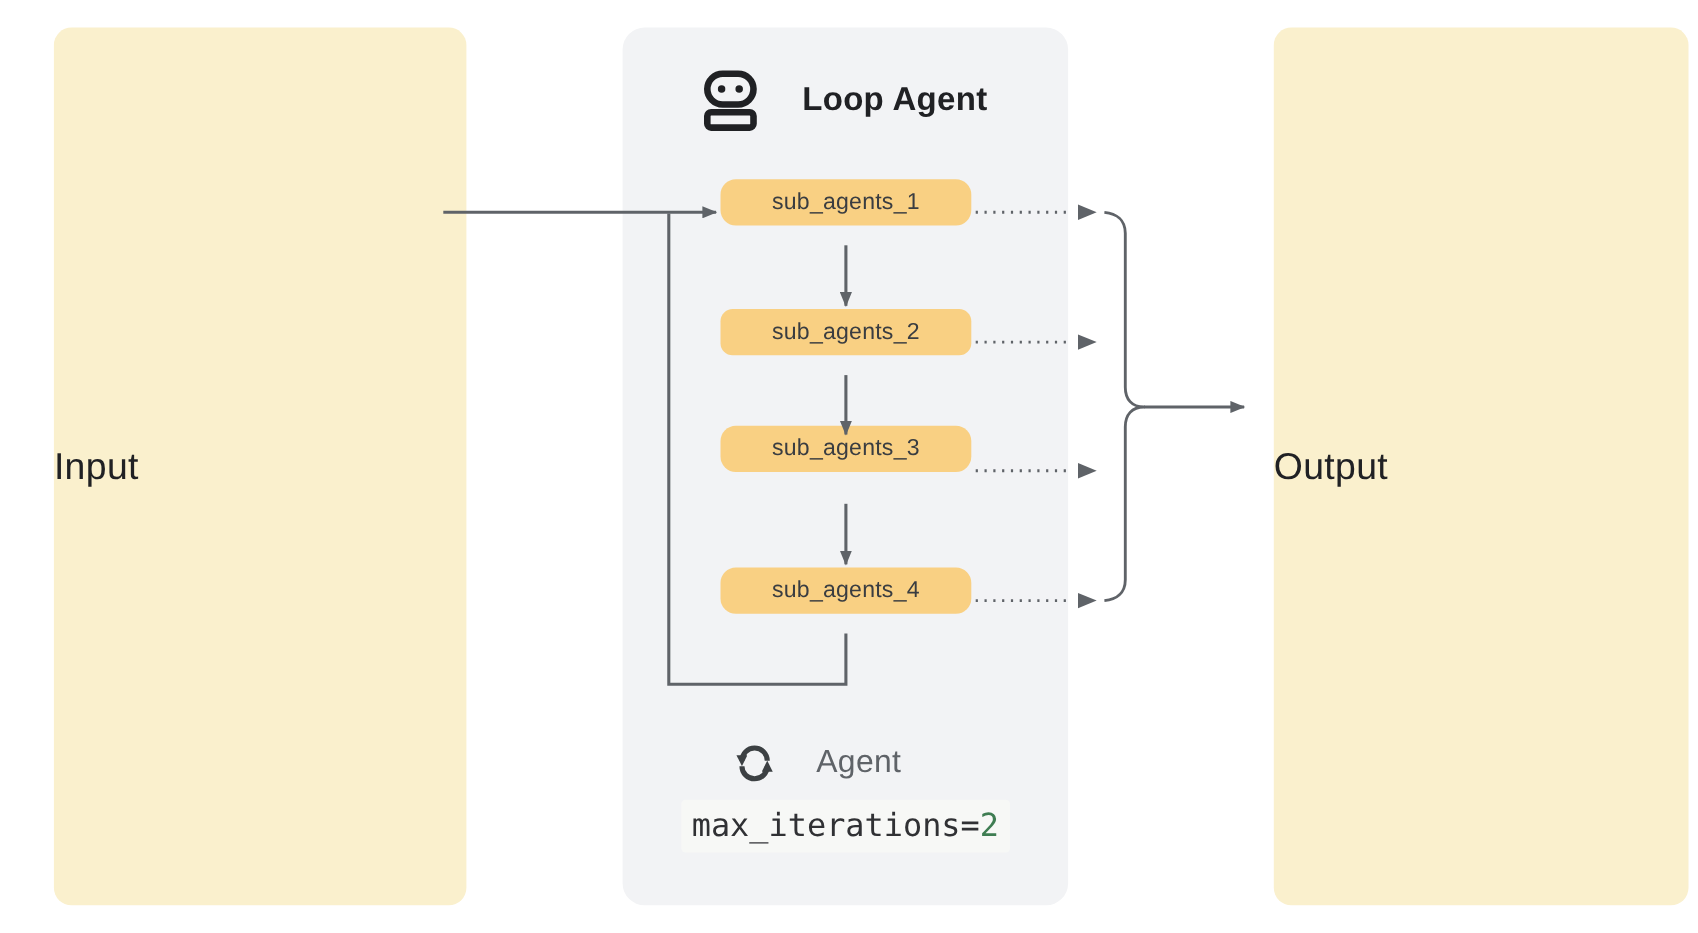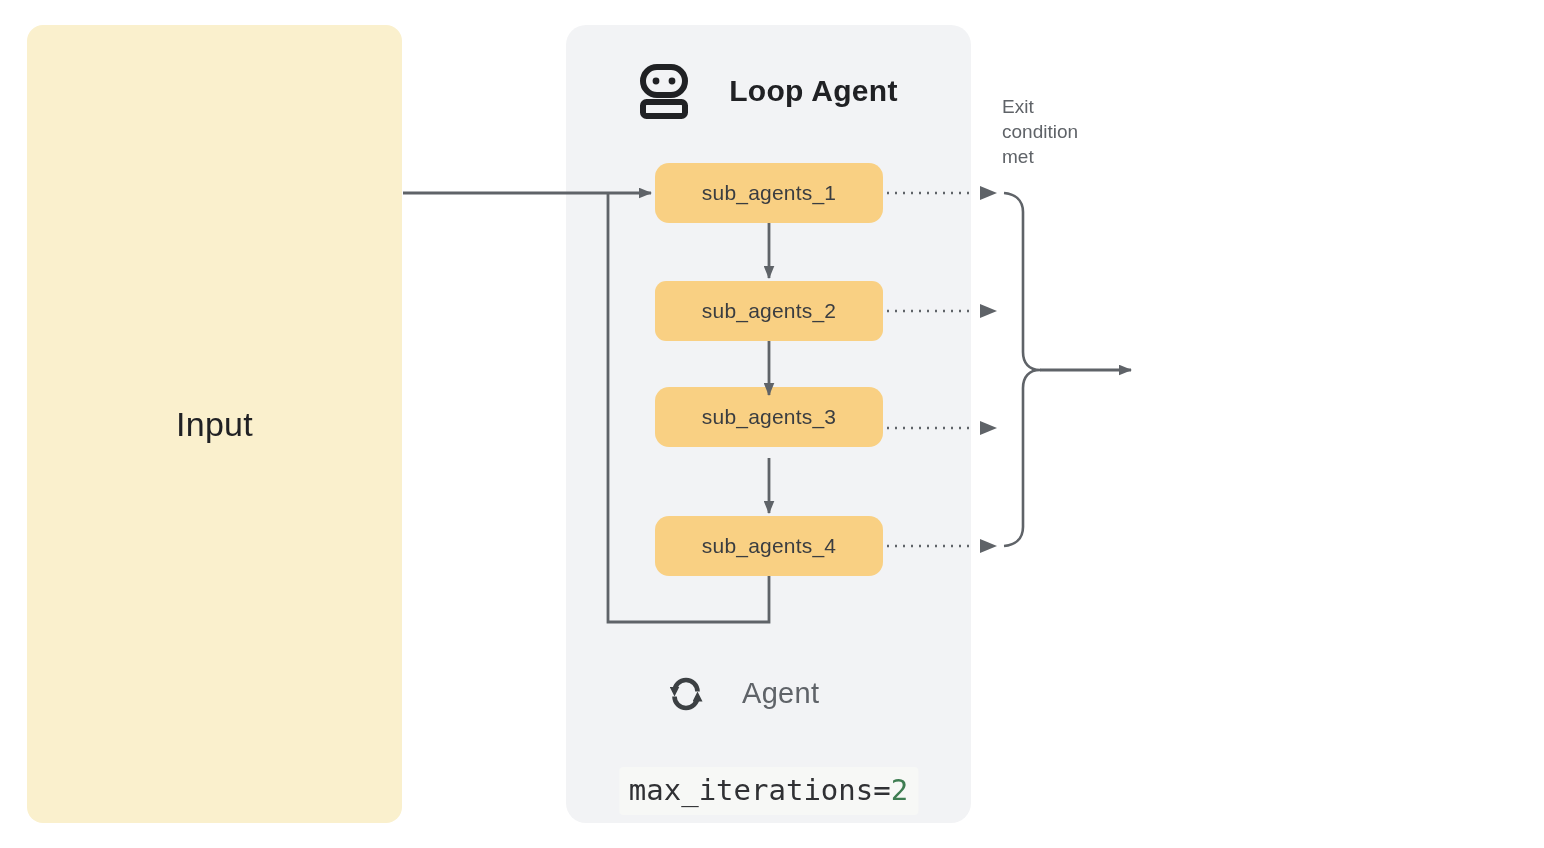--- a/index.html
+++ b/index.html
@@ -16,21 +16,21 @@
 
   
   .io-box {
     position: absolute;
     top: 25px;
     height: 798px;
     background: var(--io-box-fill, #FAF0CD);
     border-radius: 16px;
     display: flex;
     align-items: center;
-    justify-content: center;
+    margin-left: 22px;
   }
   .io-box.input  { left: 27px;   width: 375px; }
   .io-box.output { left: 1136px; width: 377px; }
   .io-label {
     font-size: 34px;
     font-weight: 500;
     letter-spacing: 0.3px;
     color: var(--text-dark, #202124);
   }
 
@@ -59,21 +59,21 @@
     letter-spacing: 0.3px;
     color: var(--text-dark, #202124);
   }
   .robot-icon { width: 50px; height: 56px; display: block; }
 
   
   .sub-box {
     position: absolute;
     left: 89px;
     width: 228px;
-    height: 60px;
+    height: 42px;
     background: var(--sub-agent-fill, #F9D083);
     border-radius: 14px;
     display: flex;
     align-items: center;
     justify-content: center;
   }
   .sub-box span {
     font-size: 21px;
     color: var(--sub-agent-text, #3A3D41);
     letter-spacing: 0.2px;
@@ -98,21 +98,20 @@
     top: 702px;
     left: 50%;
     transform: translateX(-50%);
     background: var(--code-bg, #F7F8F6);
     border-radius: 4px;
     padding: 6px 10px 8px 10px;
     font-family: "DejaVu Sans Mono", "Liberation Mono", monospace;
     font-size: 29px;
     color: var(--code-text, #303134);
     white-space: nowrap;
-    margin-top: 40px;
   }
   .code-line .code-val { color: var(--code-value-green, #3E7D52); }
 
   
   .exit-label {
     position: absolute;
     left: 1002px;
     top: 94px;
     width: 106px;
     font-size: 19px;
@@ -170,22 +169,24 @@
         </marker>
       </defs>
       <path d="M 31.5 17.5 A 11.5 11.5 0 0 0 8.5 17.5" fill="none" stroke="#3C4043" stroke-width="4.6" marker-end="url(#loopArrow)"></path>
       <path d="M 8.5 22.5 A 11.5 11.5 0 0 0 31.5 22.5" fill="none" stroke="#3C4043" stroke-width="4.6" marker-end="url(#loopArrow)"></path>
     </svg>
     <span class="loop-label">Agent</span>
 
     <div class="code-line"><span>max_iterations=</span><span class="code-val">2</span></div>
   </div>
 
-  <div class="exit-label">Exit condition met</div>
-
+
+  <div class="io-box output">
+    <span class="io-label">Output</span>
+  </div>
 
   <svg class="connectors" viewBox="0 0 1544 848" aria-hidden="true">
     <defs>
       <marker id="arrowHead" viewBox="0 0 14 11" markerWidth="14" markerHeight="11" refX="12.5" refY="5.5" orient="auto" markerUnits="userSpaceOnUse">
         <path d="M0 0 L13.5 5.5 L0 11 Z" fill="#5F6368"></path>
       </marker>
     </defs>
 
     <path d="M 403 193 L 651 193" fill="none" stroke="#5F6368" stroke-width="2.8" marker-end="url(#arrowHead)"></path>
 

